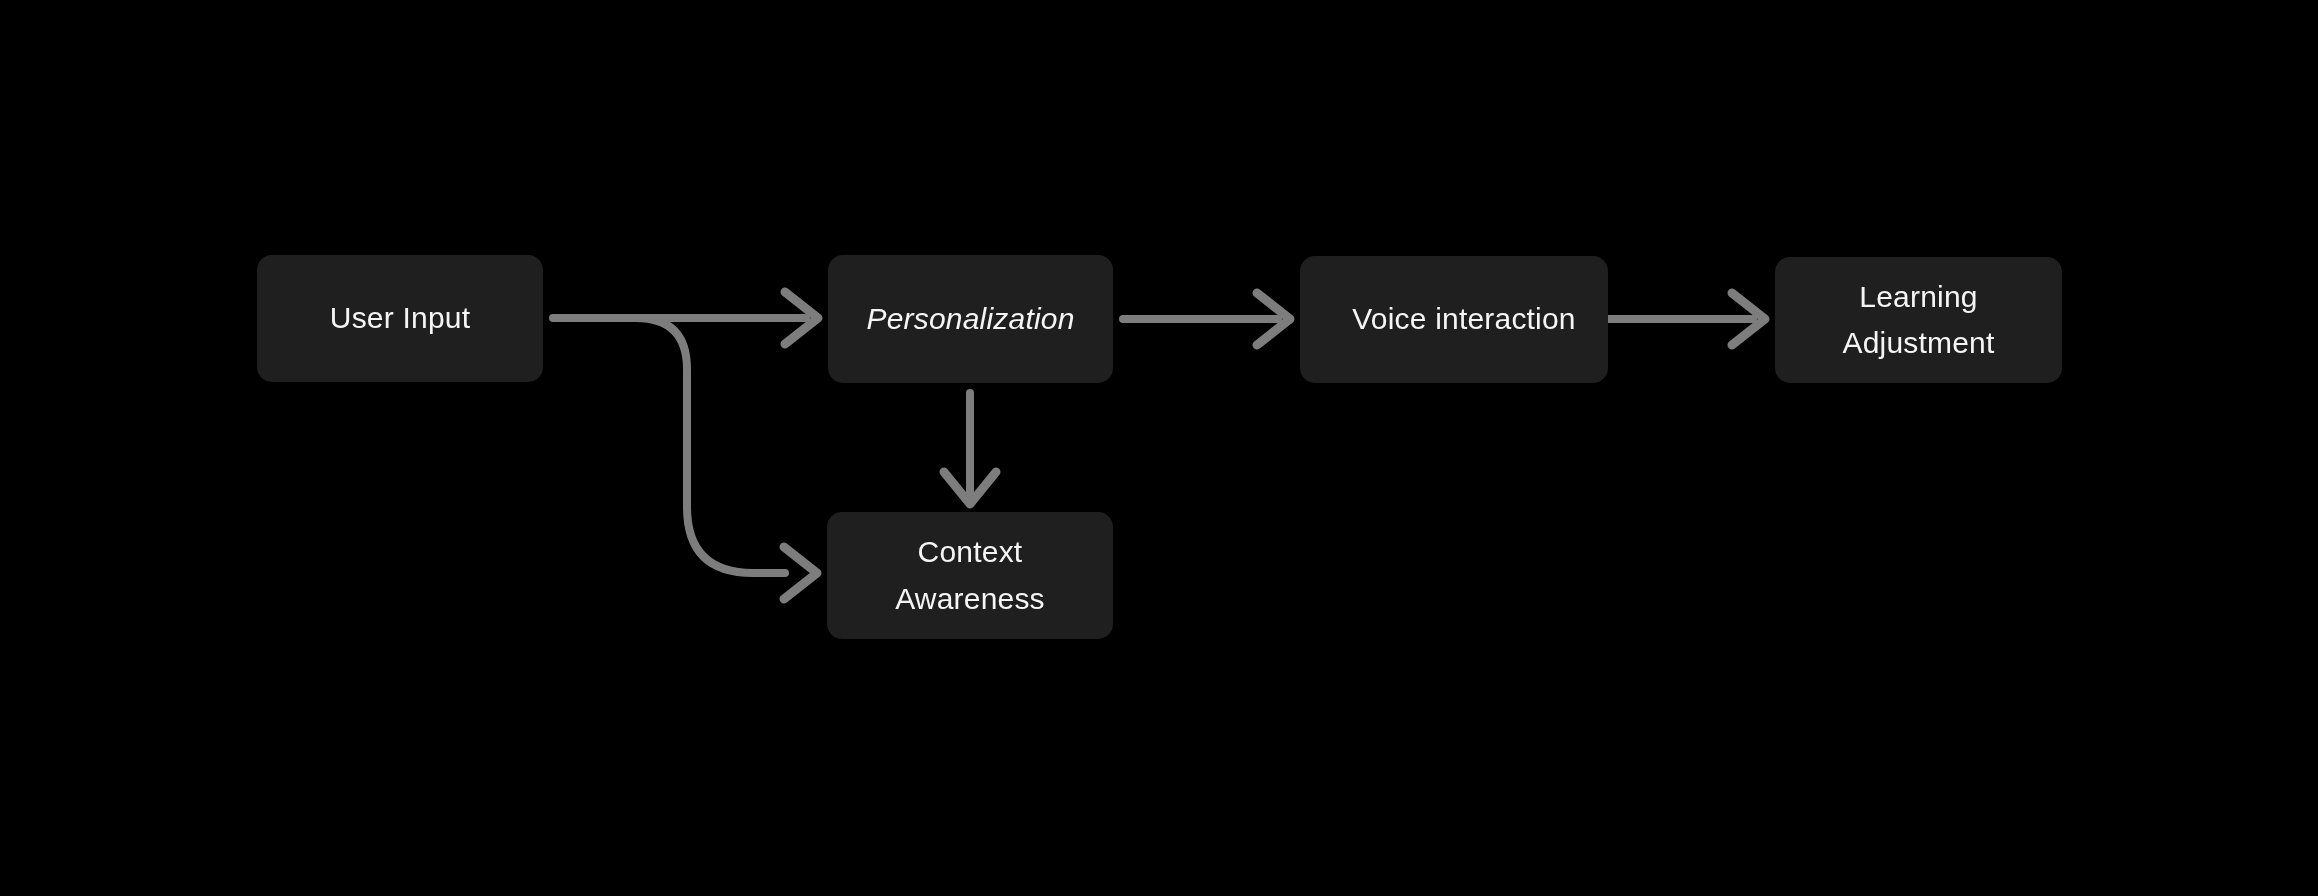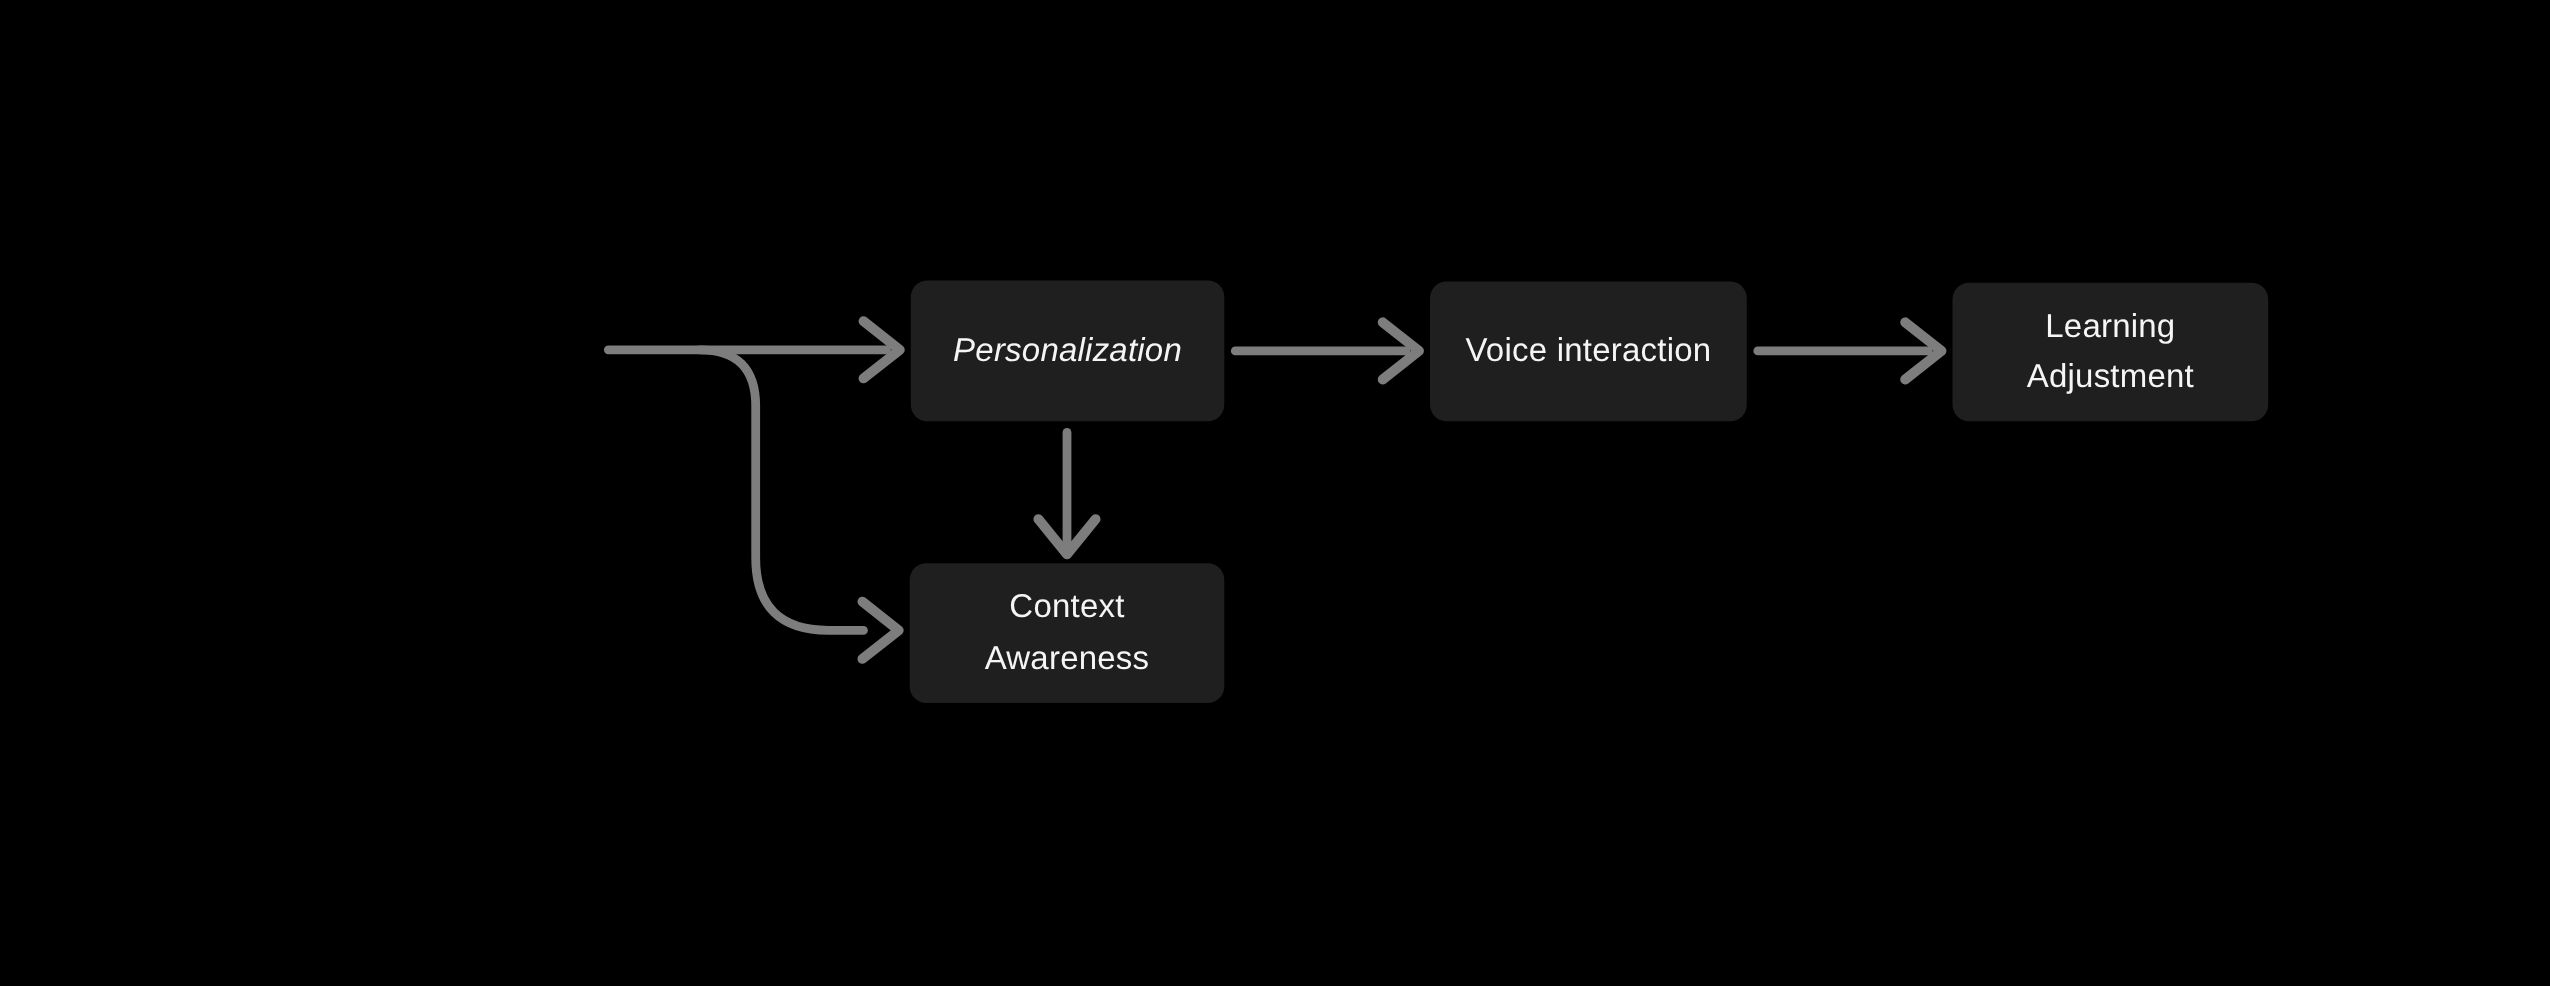--- a/index.html
+++ b/index.html
@@ -41,21 +41,21 @@
     color: var(--node-text, #f5f5f5);
     font-size: 30px;
     font-weight: 500;
     line-height: 1.55;
     letter-spacing: 0.2px;
   }
   .node .node-label { display: block; }
   .node.wrap2 .node-label { max-width: 220px; }
   #n-user-input        { left: 257px;  top: 255px; width: 286px; height: 127px; }
   #n-personalization   { left: 828px;  top: 255px; width: 285px; height: 128px; font-style: italic; }
-  #n-voice-interaction { left: 1300px; top: 256px; width: 288px; height: 127px; }
+  #n-voice-interaction { left: 1300px; top: 256px; width: 288px; height: 127px; padding-left: 20px; }
   #n-learning-adjustment { left: 1775px; top: 257px; width: 287px; height: 126px; }
   #n-context-awareness { left: 827px;  top: 512px; width: 286px; height: 127px; }
 </style>
 </head>
 <body>
 
 <div class="canvas">
 
   <svg class="edges" viewBox="0 0 2318 896" xmlns="http://www.w3.org/2000/svg">
 
@@ -78,20 +78,23 @@
       <path class="line" d="M 970 393 L 970 493"></path>
       <path class="head" d="M 944 472 L 970 504 L 996 472"></path>
     </g>
 
     <g>
       <path class="line" d="M 1598 319 L 1753 319"></path>
       <path class="head" d="M 1732 293 L 1765 319 L 1732 345"></path>
     </g>
   </svg>
 
+  <div class="node" id="n-user-input">
+    <span class="node-label">User Input</span>
+  </div>
 
   <div class="node" id="n-personalization">
     <span class="node-label">Personalization</span>
   </div>
 
   <div class="node" id="n-voice-interaction">
     <span class="node-label">Voice interaction</span>
   </div>
 
   <div class="node wrap2" id="n-learning-adjustment">

